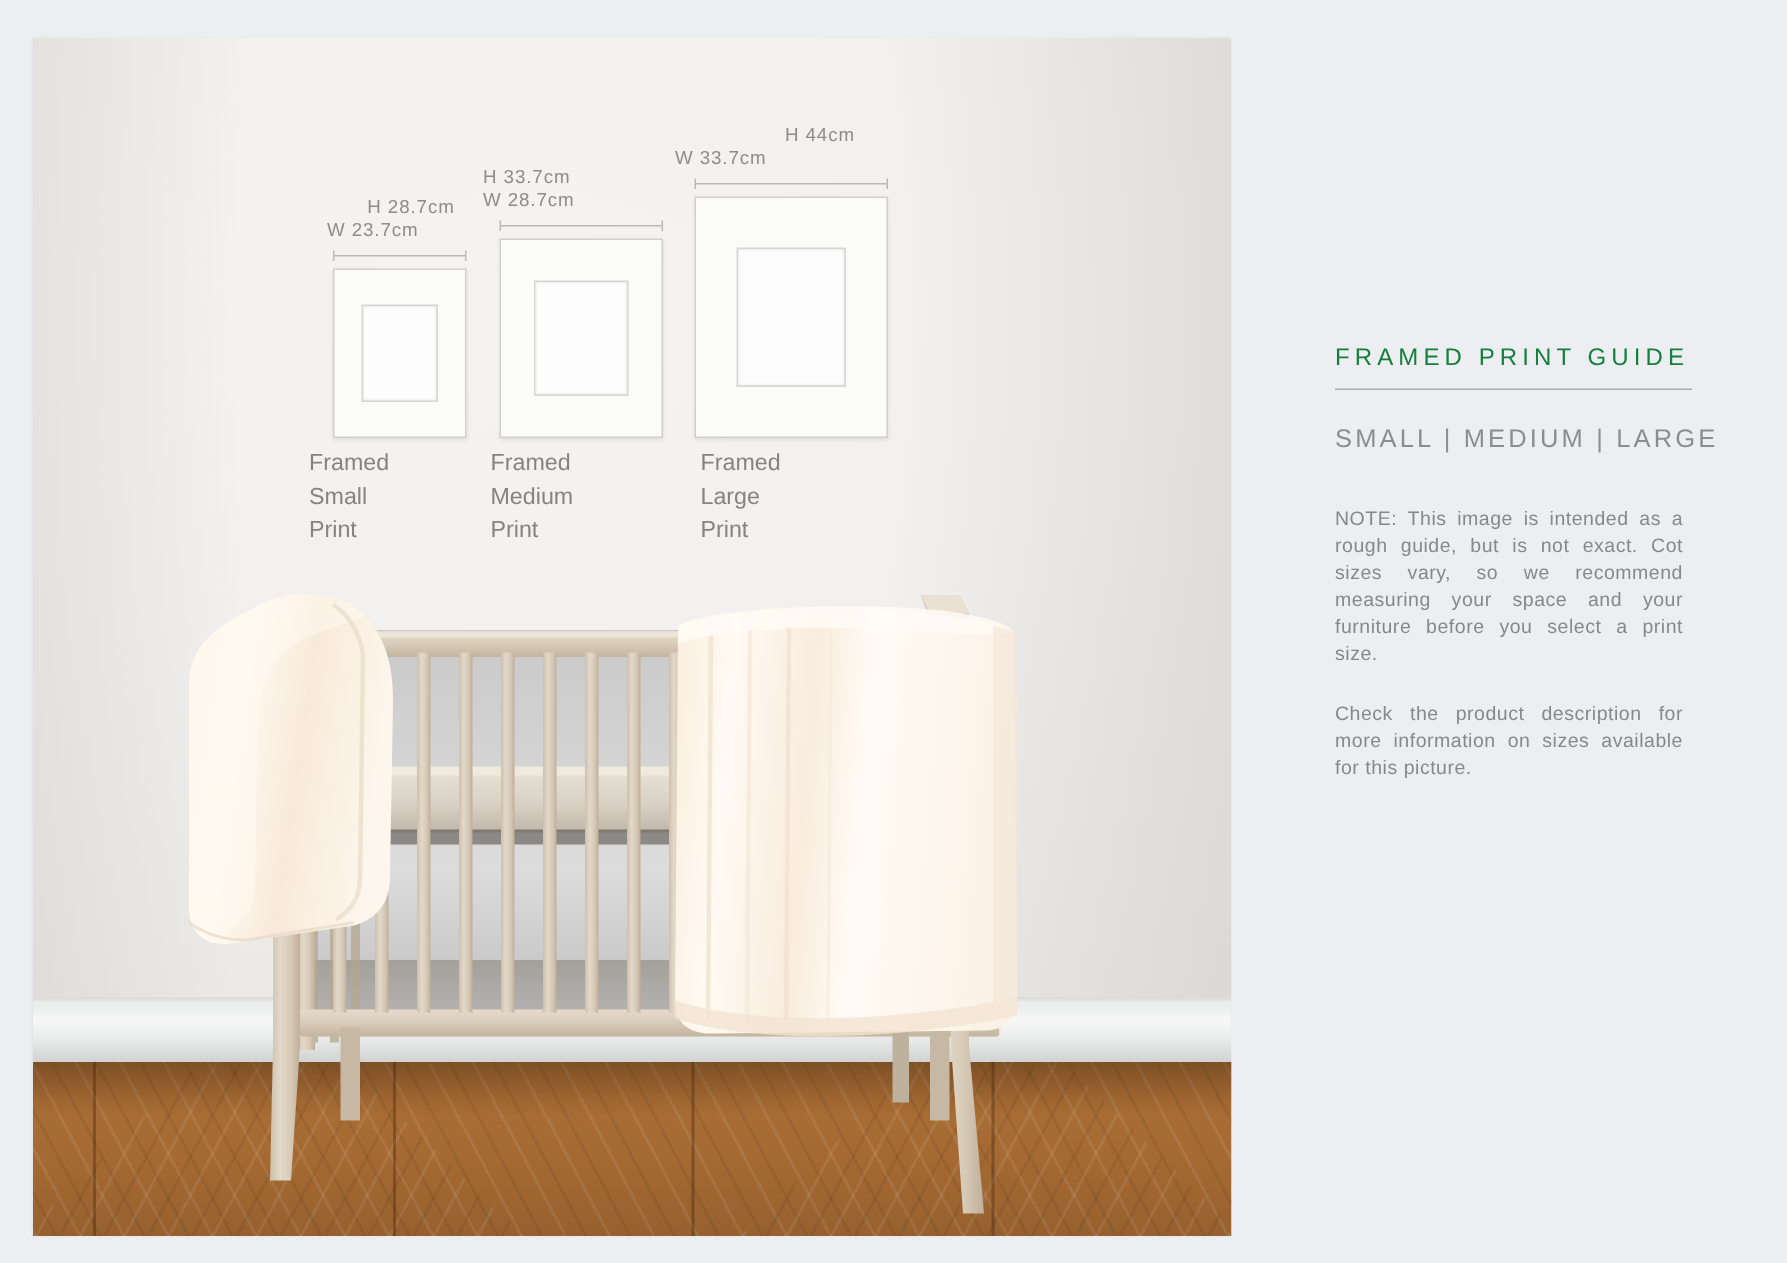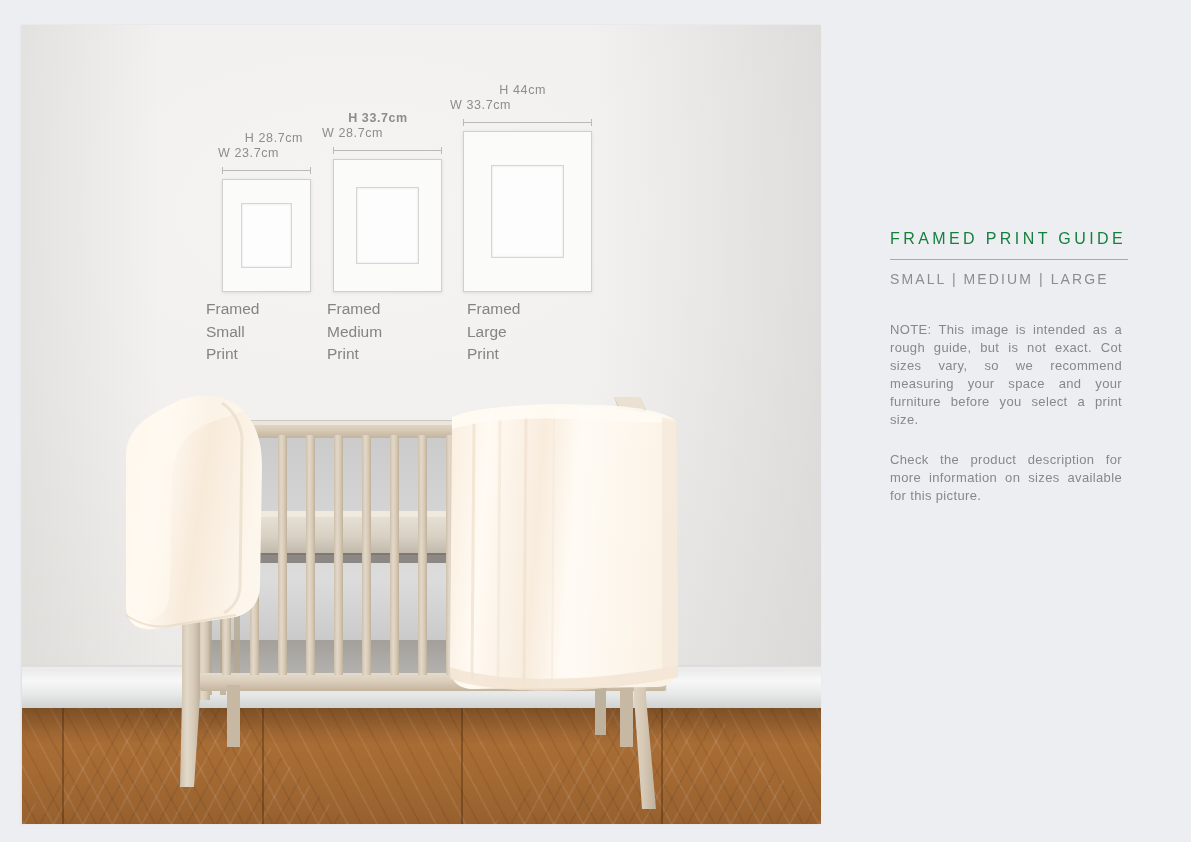--- a/index.html
+++ b/index.html
@@ -158,23 +158,23 @@
     letter-spacing: 3.4px;
     white-space: nowrap;
   }
   #info .rule {
     margin-top: 11px;
     height: 1px;
     background: #a9abb0;
     width: 238px;
   }
   #info .subtitle {
-    margin-top: 11px;
+    margin-top: 23px;
     color: #8b8d92;
-    font-size: 14px;
+    font-size: 17px;
     letter-spacing: 2.1px;
     white-space: nowrap;
   }
   #info .para {
     margin-top: 34px;
     color: #86888d;
     font-size: 13px;
     line-height: 18px;
     letter-spacing: .35px;
     text-align: justify;
@@ -214,35 +214,35 @@
       <div class="frame" style="left:200px; top:154px; width:89px; height:113px;">
         <div class="frame-inner" style="left:18px; top:23px; right:18px; bottom:23px;"></div>
       </div>
 
       <div class="frame-caption" style="left:184px; top:273px; width:120px;">Framed
 Small
 Print</div>
     </div>
 
     <div class="frame-group">
-      <div class="dim-label" style="left:300px; top:86px; width:112px; text-align:center;font-weight:bold;">H  33.7cm</div>
+      <div class="dim-label" style="left:300px; top:86px; width:112px; text-align:left;">H  33.7cm</div>
       <div class="dim-label" style="left:300px; top:101px; width:112px; text-align:left;">W  28.7cm</div>
       <div class="dim-line" style="left:311px; top:122px; width:109px;"></div>
 
       <div class="frame" style="left:311px; top:134px; width:109px; height:133px;">
         <div class="frame-inner" style="left:22px; top:27px; right:22px; bottom:27px;"></div>
       </div>
 
       <div class="frame-caption" style="left:305px; top:273px; width:120px;">Framed
 Medium
 Print</div>
     </div>
 
     <div class="frame-group">
-      <div class="dim-label" style="left:404px; top:58px; width:120px; text-align:right;">H  44cm</div>
+      <div class="dim-label" style="left:428px; top:58px; width:120px; text-align:right;">H  44cm</div>
       <div class="dim-label" style="left:428px; top:73px; width:120px; text-align:left;">W  33.7cm</div>
       <div class="dim-line" style="left:441px; top:94px; width:129px;"></div>
 
       <div class="frame" style="left:441px; top:106px; width:129px; height:161px;">
         <div class="frame-inner" style="left:27px; top:33px; right:27px; bottom:33px;"></div>
       </div>
 
       <div class="frame-caption" style="left:445px; top:273px; width:120px;">Framed
 Large
 Print</div>

